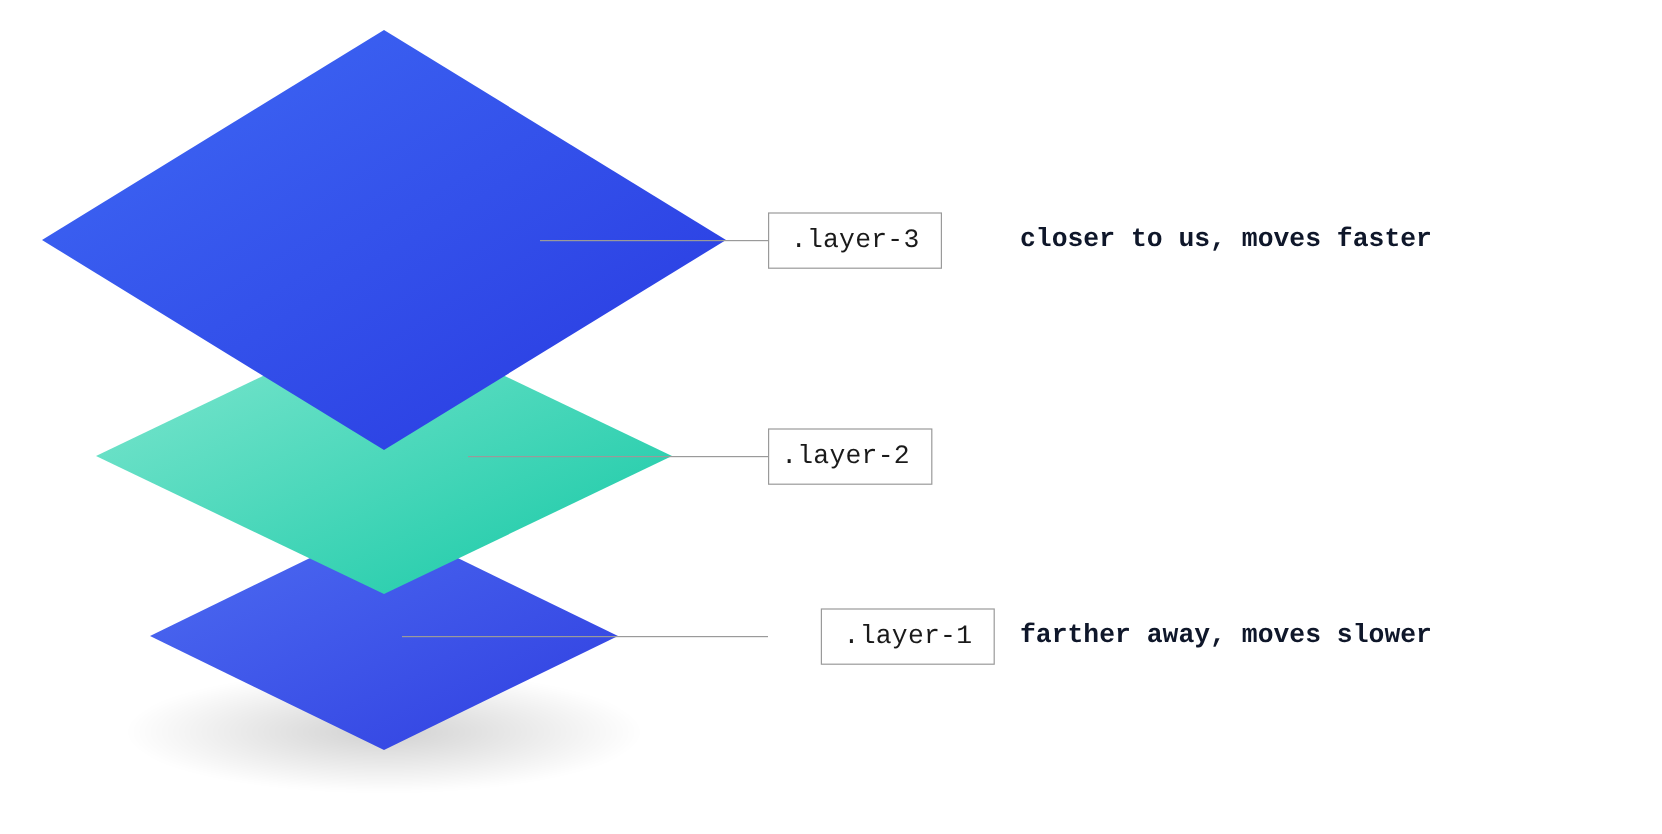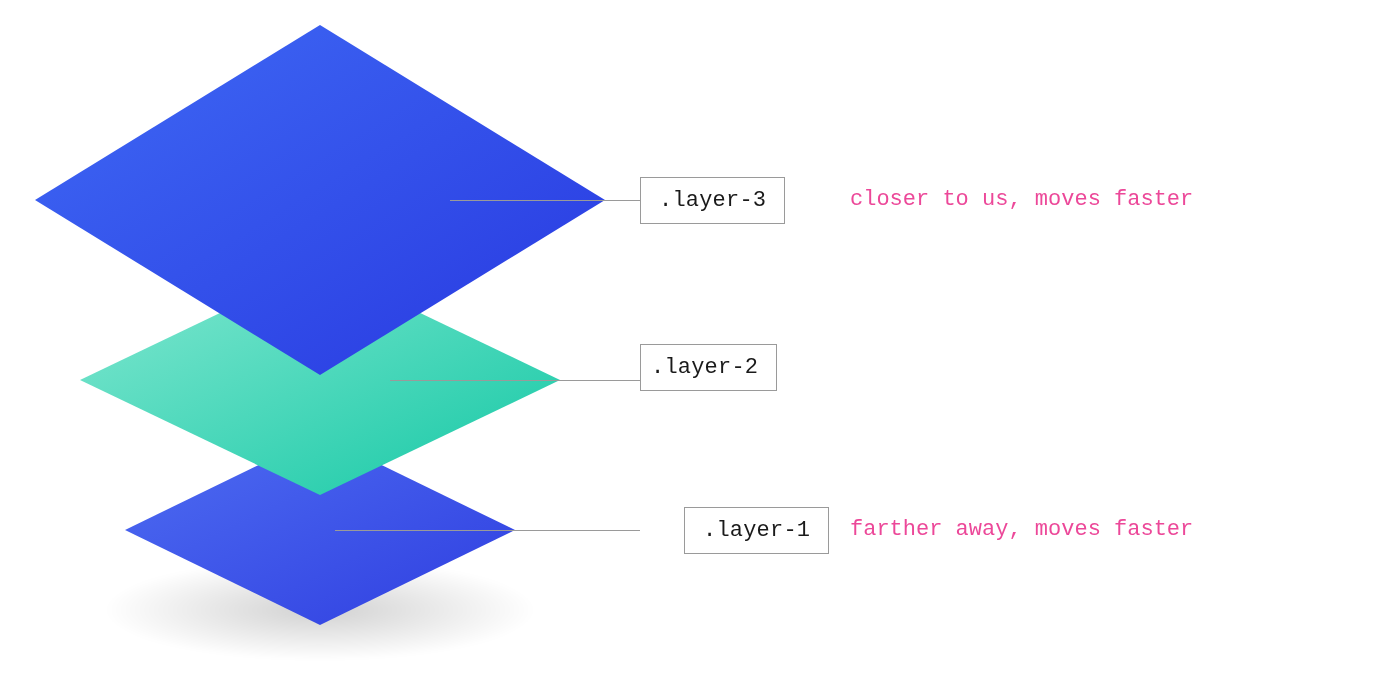--- a/index.html
+++ b/index.html
@@ -47,22 +47,23 @@
     background: #ffffff;
     padding: 10px 18px;
     font-size: 22px;
     letter-spacing: 0.2px;
     color: #1a1a1a;
     white-space: nowrap;
   }
   .desc {
     position: absolute;
     font-size: 22px;
-    color: #ec4899;
+    color: #0f172a;
     white-space: nowrap;
+    font-weight: bold;
   }
 
   
   .connector {
     position: absolute;
     height: 0;
     border-top: 1.5px solid #9a9a9a;
   }
 </style>
 </head>
@@ -102,23 +103,23 @@
 
   <div class="connector" style="left:390px; top:380px; width:250px;"></div>
 
   <div class="connector" style="left:335px; top:530px; width:305px;"></div>
 
   <div class="pill" style="left:640px; top:177px;text-align:right;">
     <span>.layer-3</span>
   </div>
   <div class="desc" style="left:850px; top:187px;">closer to us, moves faster</div>
 
-  <div class="pill" style="left:640px; top:344px;padding-left:10px;">
+  <div class="pill" style="left:640px; top:357px;padding-left:10px;">
     <span>.layer-2</span>
   </div>
   <div class="desc" style="left:850px; top:367px;"></div>
 
   <div class="pill" style="left:640px; top:507px;margin-left:44px;">
     <span>.layer-1</span>
   </div>
-  <div class="desc" style="left:850px; top:517px;">farther away, moves faster</div>
+  <div class="desc" style="left:850px; top:517px;">farther away, moves slower</div>
 
 </div>
 
 </body></html>

